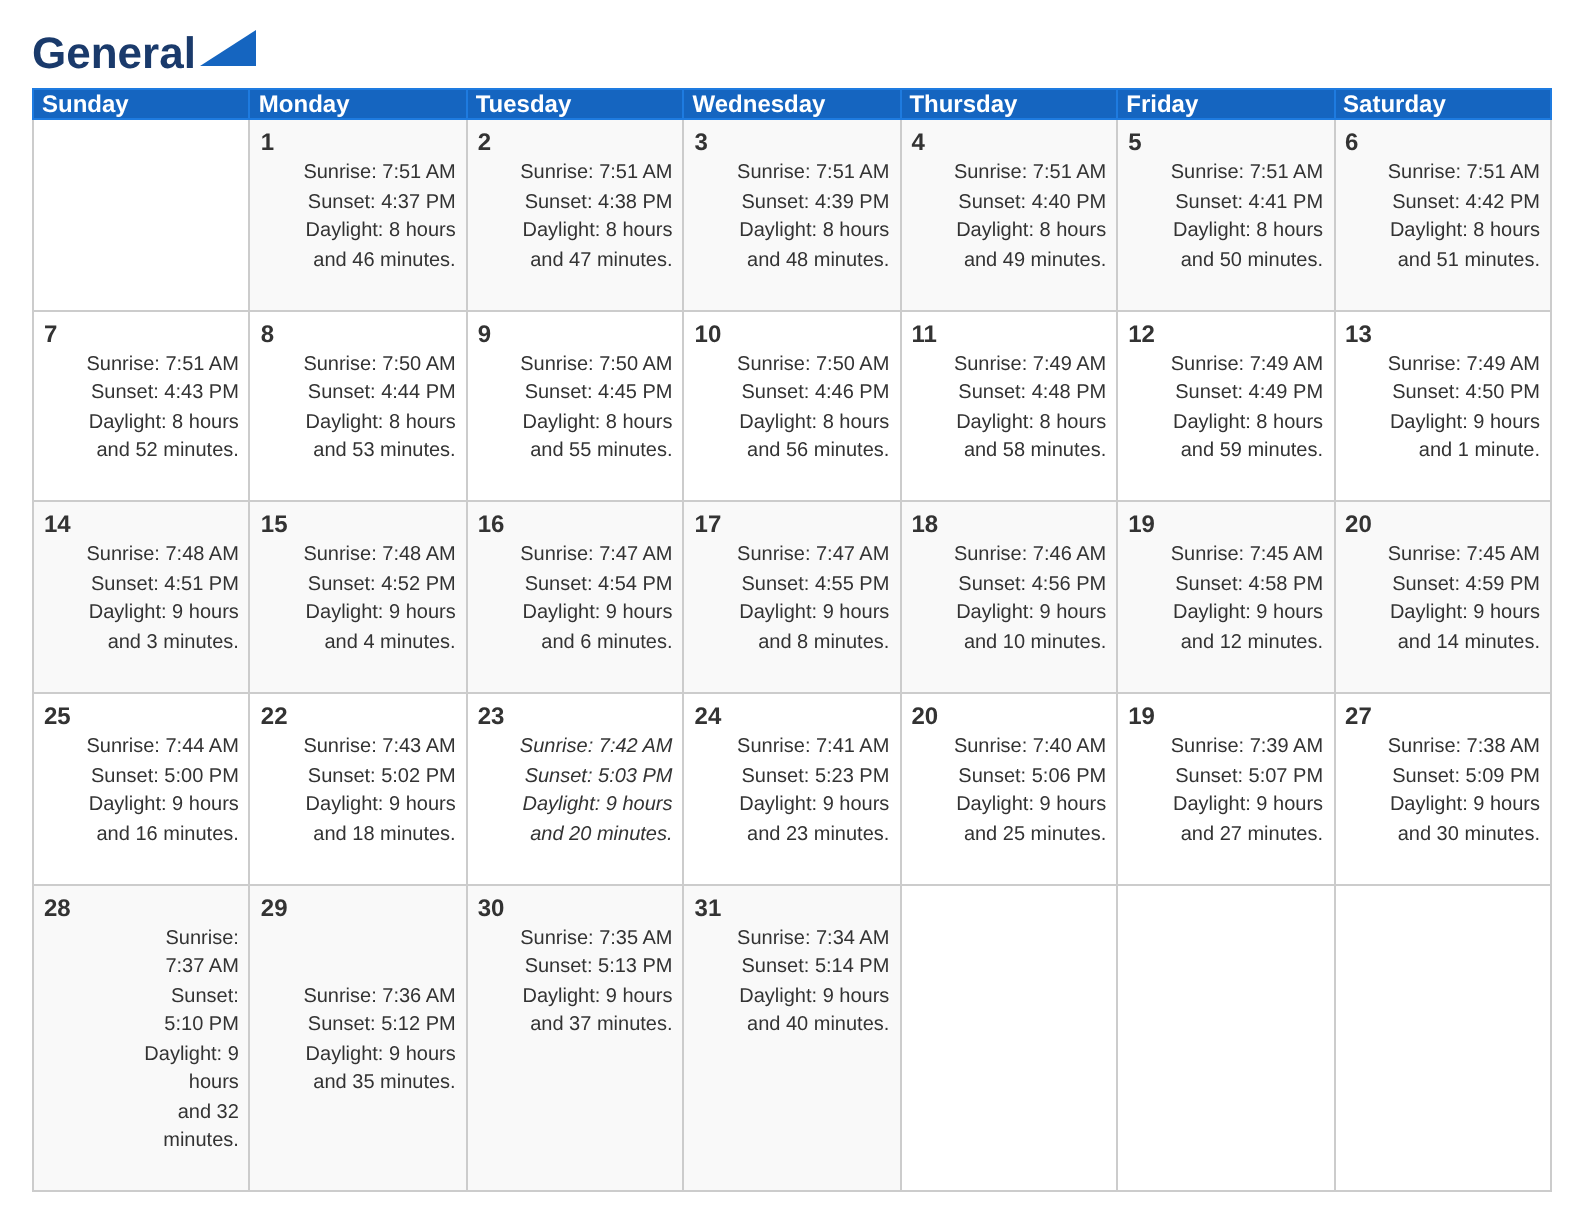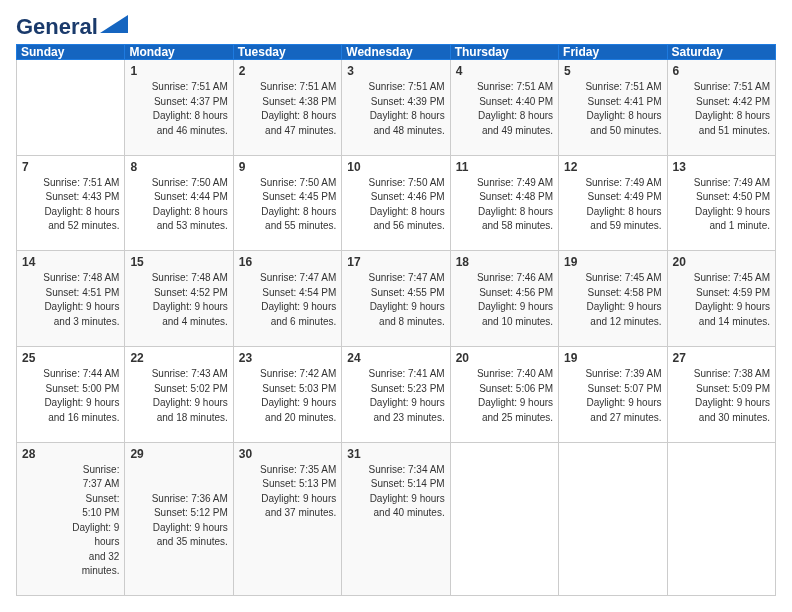--- a/index.html
+++ b/index.html
@@ -274,21 +274,21 @@
           </td>
           <td>
             <div class="day-num">22</div>
             <div class="day-info" style="white-space: pre-line;">Sunrise: 7:43 AM
 Sunset: 5:02 PM
 Daylight: 9 hours
 and 18 minutes.</div>
           </td>
           <td>
             <div class="day-num">23</div>
-            <div class="day-info" style="white-space: pre-line;">Sunrise: 7:42 AM
+            <div class="day-info" style="white-space: pre-line; font-style: italic;">Sunrise: 7:42 AM
 Sunset: 5:03 PM
 Daylight: 9 hours
 and 20 minutes.</div>
           </td>
           <td>
             <div class="day-num">24</div>
             <div class="day-info" style="white-space: pre-line;">Sunrise: 7:41 AM
 Sunset: 5:23 PM
 Daylight: 9 hours
 and 23 minutes.</div>

